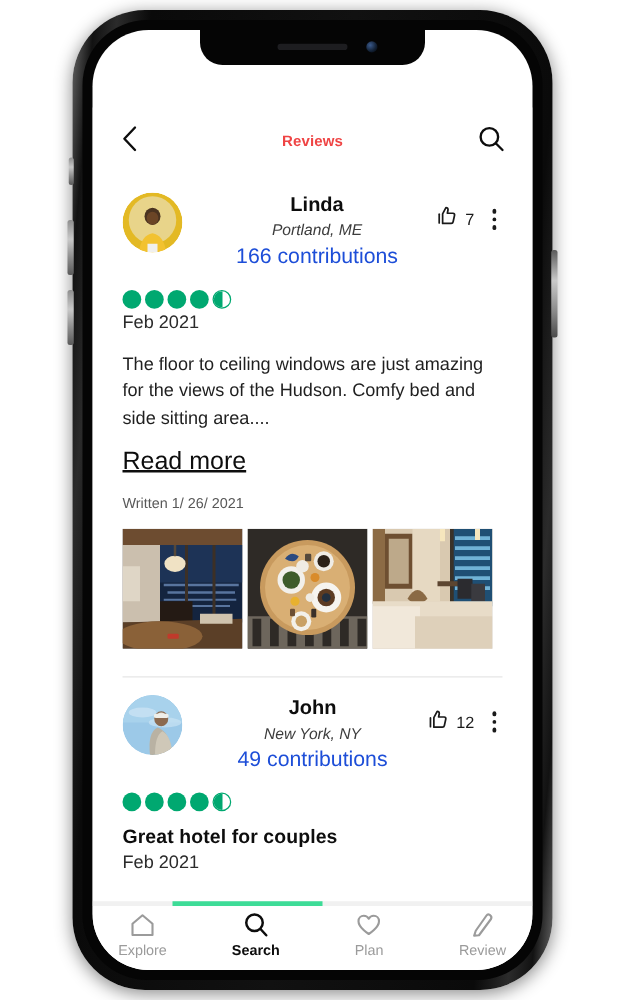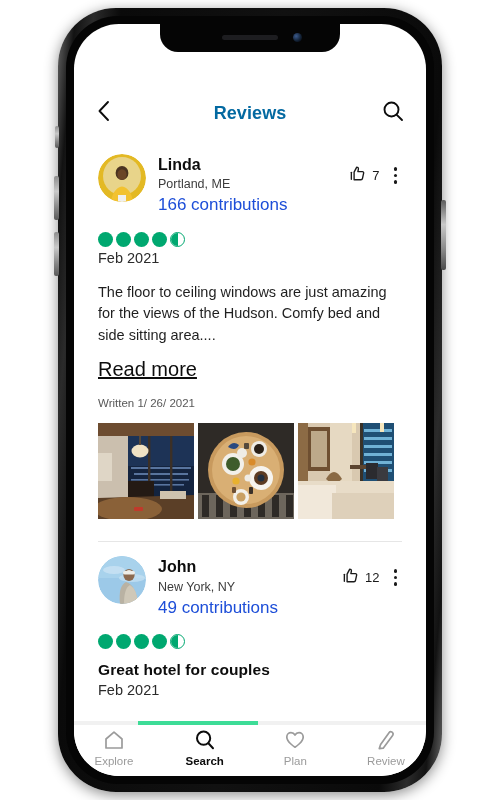--- a/index.html
+++ b/index.html
@@ -73,44 +73,44 @@
   
   #app-header {
     position: absolute; left: 0; top: 62px;
     width: 352px; height: 54px;
     display: flex; align-items: center;
     padding: 0 22px;
     background: #fff;
   }
   #back-button { width: 30px; display: flex; align-items: center; cursor: pointer; }
   #page-title-wrap { flex: 1; text-align: center; }
-  #page-title { font-size: 18px; font-weight: 700; color: #0369a1; letter-spacing: .1px; }
+  #page-title { font-size: 12px; font-weight: 700; color: #ef4444; letter-spacing: .1px; }
   #search-button { width: 30px; display: flex; justify-content: flex-end; cursor: pointer; }
 
   
   #reviews-scroll {
     position: absolute; left: 0; top: 116px;
     width: 352px; height: 585px;
     background: #fff;
     overflow: hidden;
   }
 
   .review-card { padding: 14px 24px 0 24px; }
 
   .review-head { display: flex; align-items: flex-start; }
 
   .avatar {
     width: 48px; height: 48px; border-radius: 50%;
     flex: 0 0 48px; overflow: hidden; position: relative;
   }
   .avatar svg { display: block; width: 48px; height: 48px; }
 
-  .author-block { margin-left: 12px; flex: 1; padding-top: 1px; }
+  .author-block { margin-left: 12px; flex: 1; padding-top: 1px; text-align: center; }
   .author-name { font-size: 16px; font-weight: 700; color: #0d0d0d; line-height: 1.2; }
-  .author-loc  { font-size: 12.5px; color: #3c3c3c; line-height: 1.45; margin-top: 1px; }
+  .author-loc  { font-size: 12.5px; color: #3c3c3c; line-height: 1.45; margin-top: 1px; font-style: italic; }
   .author-contrib { font-size: 17px; color: #1d4ed8; line-height: 1.45; }
 
   .head-actions { display: flex; align-items: center; gap: 9px; padding-top: 10px; }
   .like-group { display: flex; align-items: center; gap: 6px; cursor: pointer; }
   .like-count { font-size: 13px; color: #1a1a1a; }
   .kebab { display: flex; flex-direction: column; gap: 3px; padding: 3px 5px; cursor: pointer; }
   .kebab span { width: 3.5px; height: 3.5px; border-radius: 50%; background: #1a1a1a; display: block; }
 
   .rating-dots { display: flex; gap: 3px; margin-top: 14px; }
   .dot { width: 15px; height: 15px; border-radius: 50%; }

